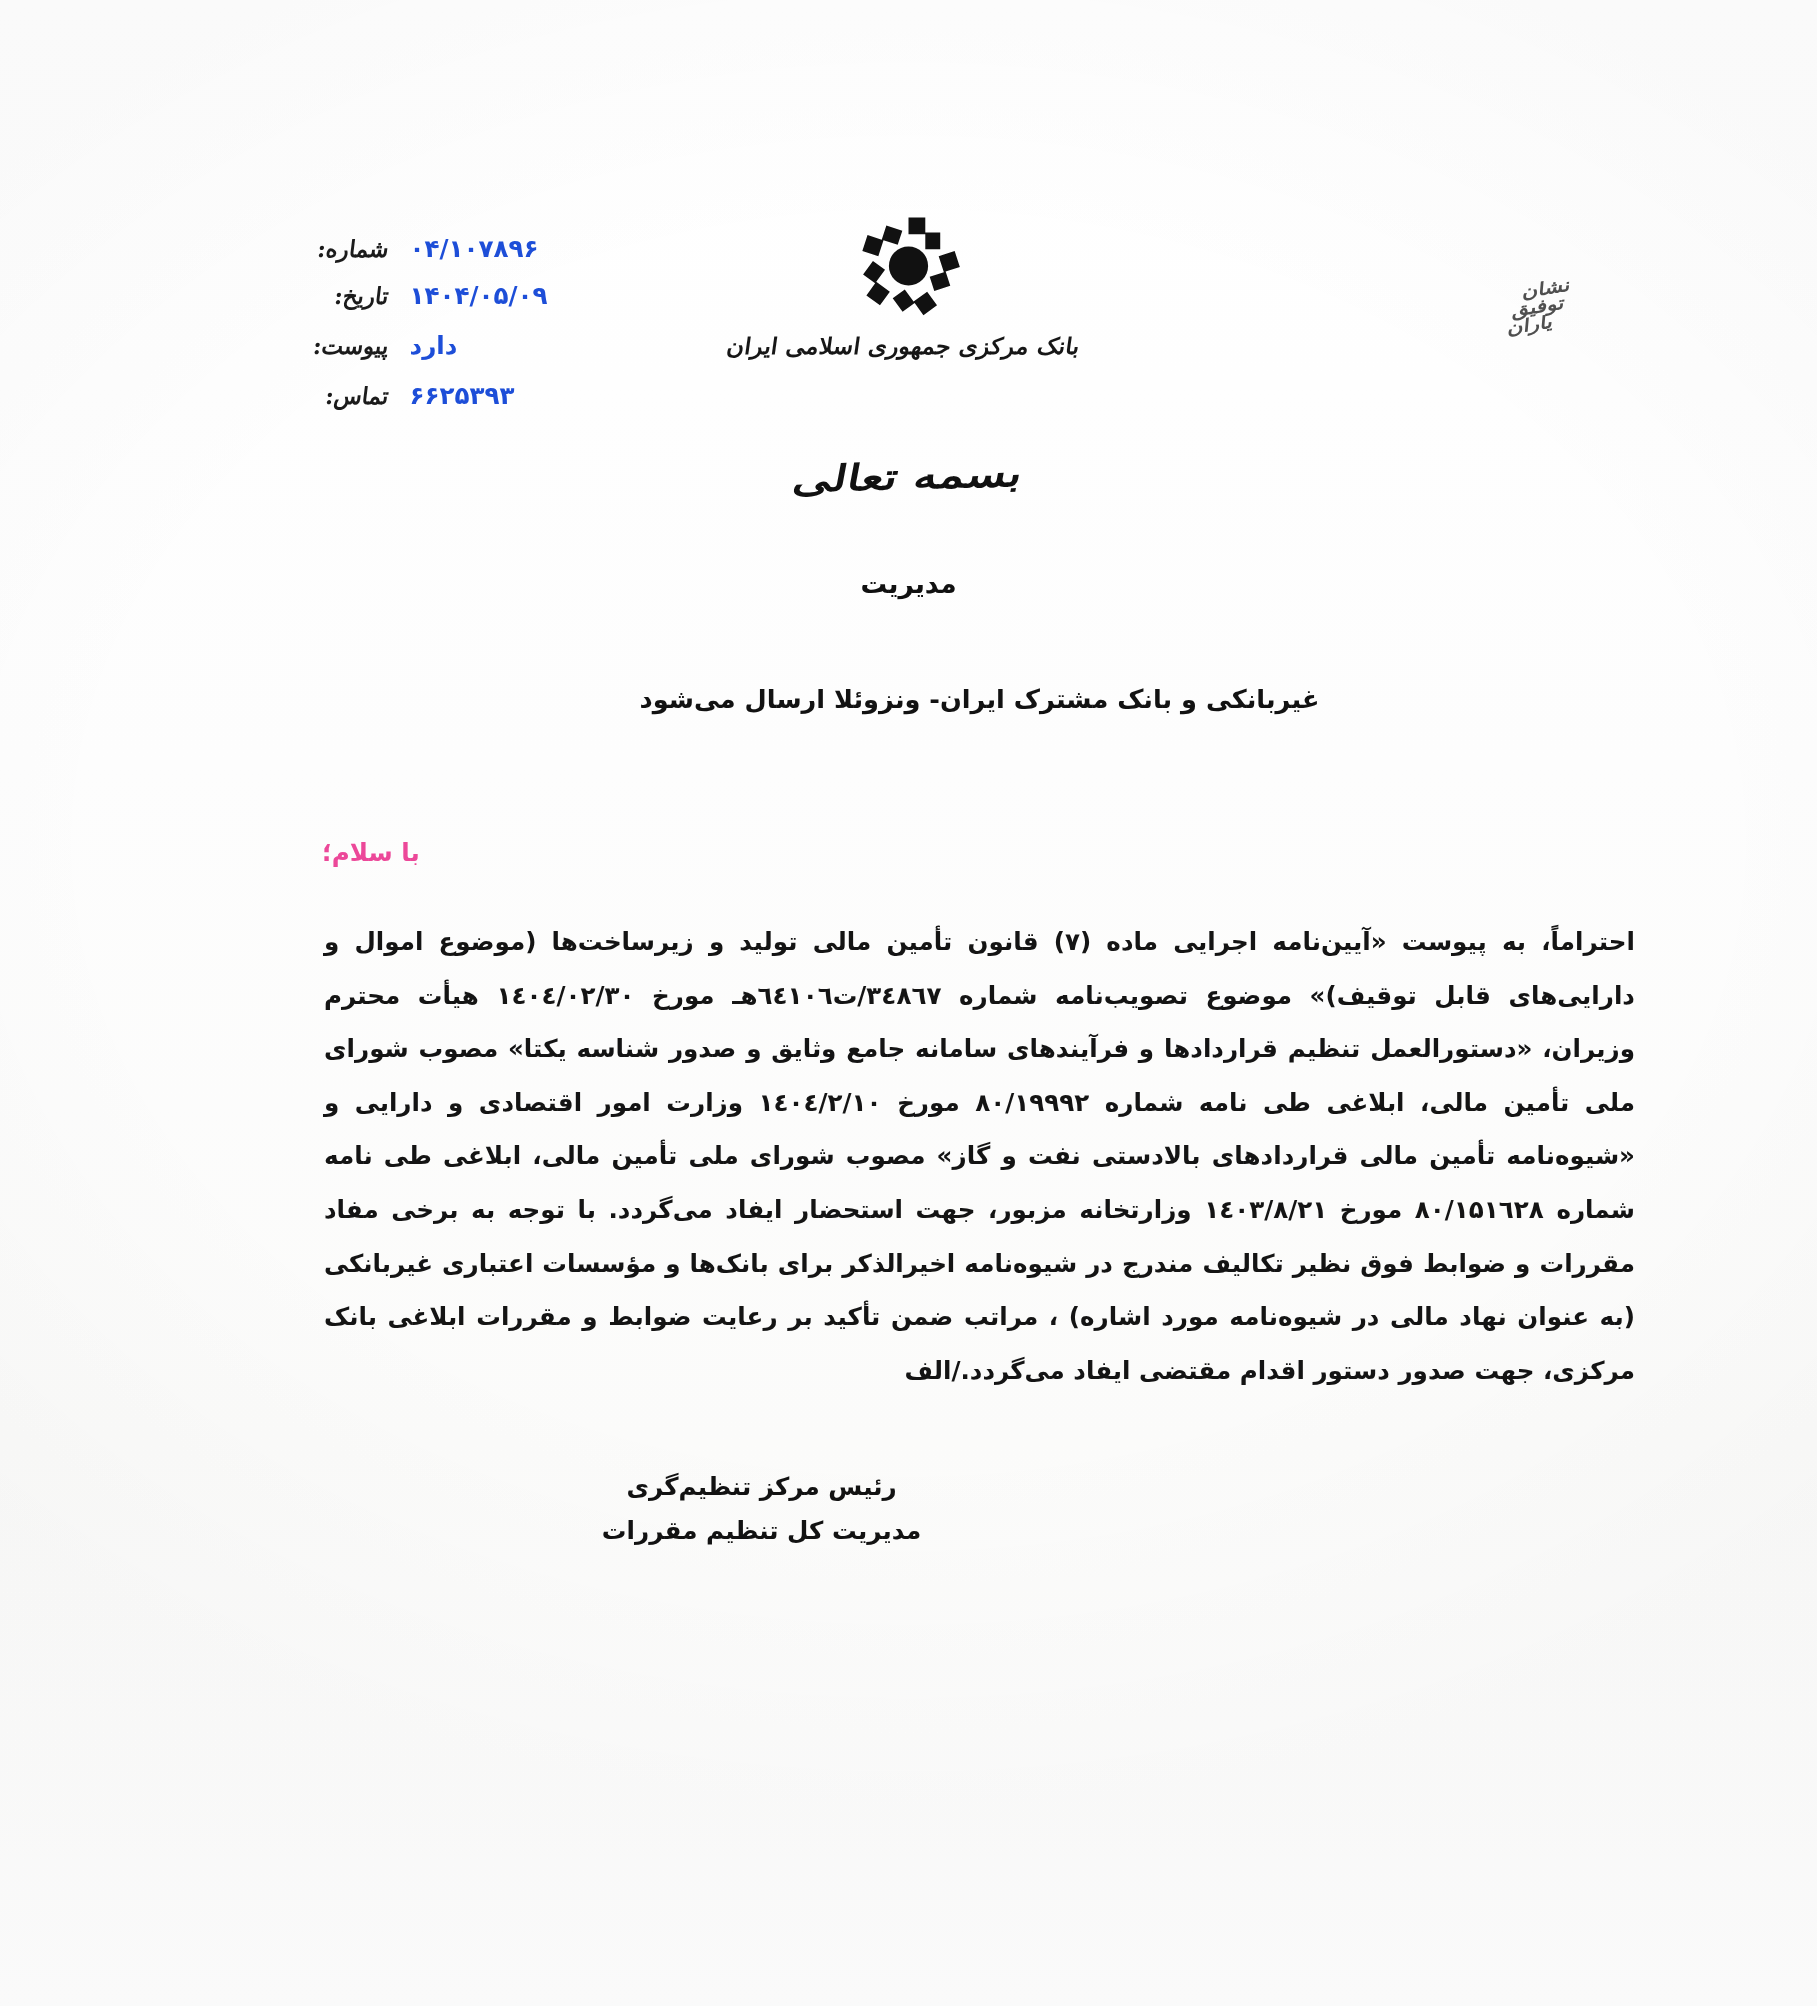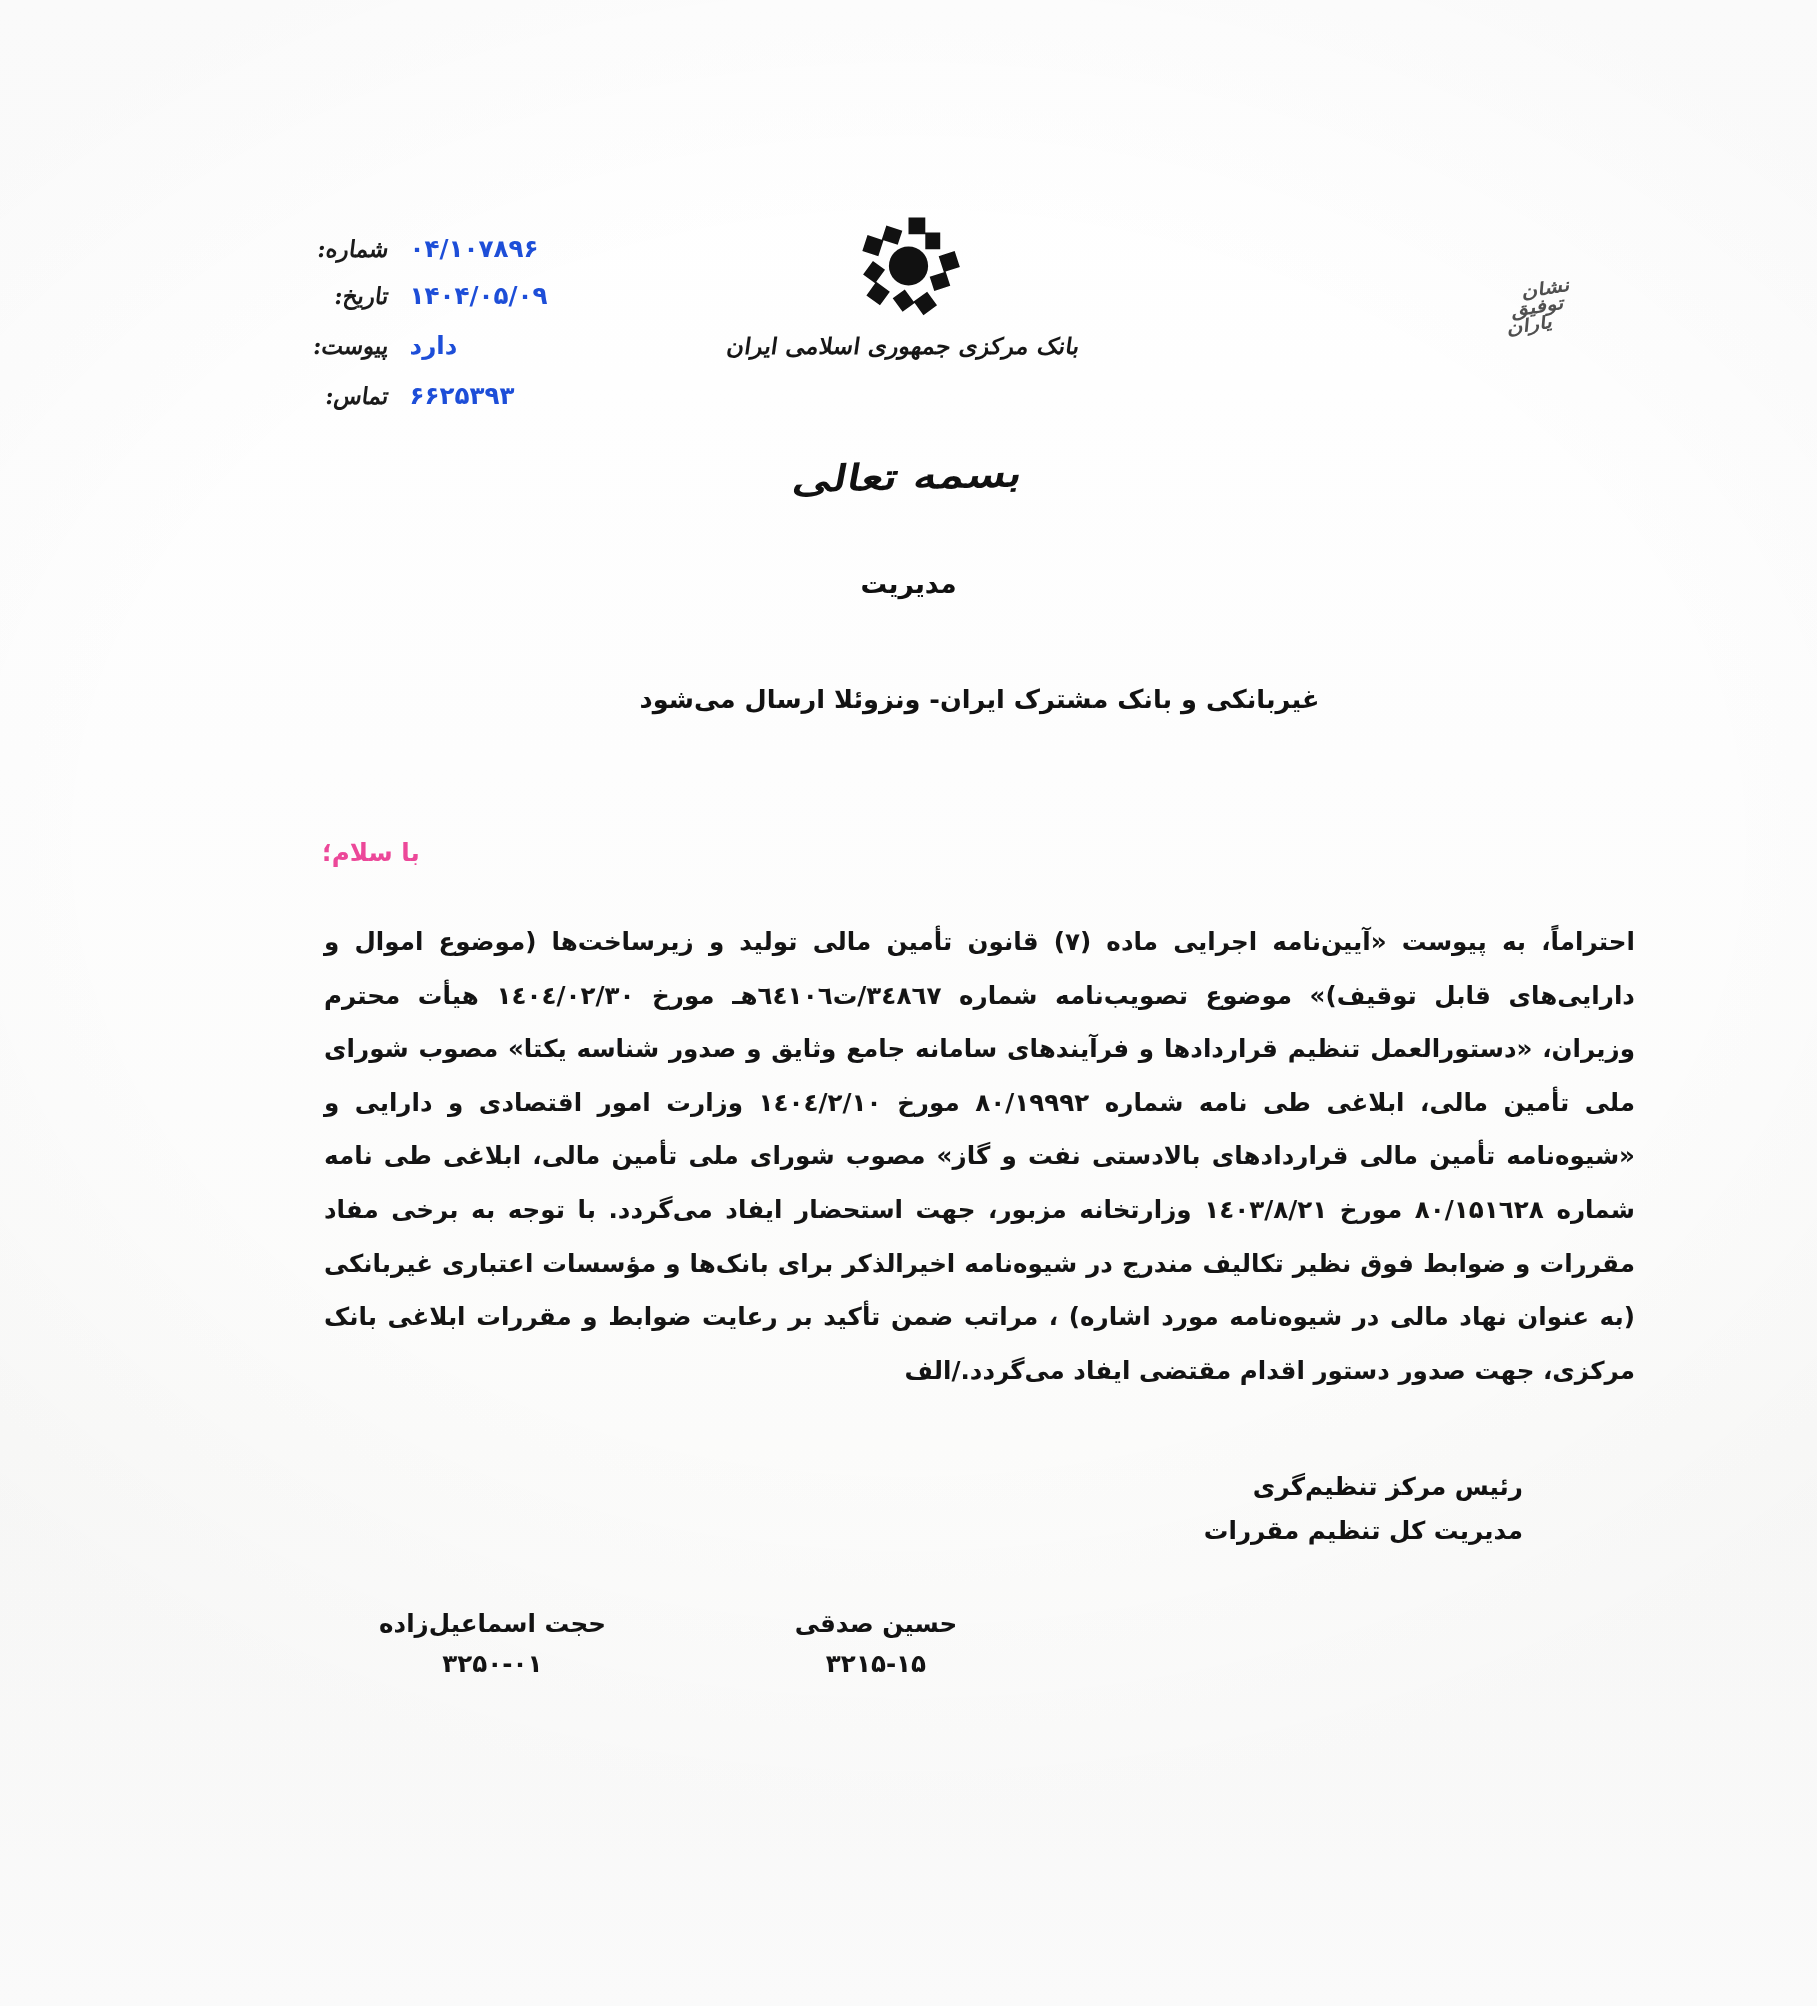--- a/index.html
+++ b/index.html
@@ -198,21 +198,21 @@
     text-justify: inter-word;
   }
   .body-text p { margin: 2px; }
 
   
   .signature {
     position: absolute;
     top: 1465px;
     left: 0;
     width: 1626px;
-    text-align: right;
+    text-align: center;
     padding-right: 103px;
     box-sizing: border-box;
   }
   .sig-line {
     font-size: 24.6px;
     font-weight: 700;
     line-height: 1.78;
     color: #121212;
   }
 
@@ -303,25 +303,15 @@
 
   <div class="body-text">
     <p>احتراماً، به پیوست «آیین‌نامه اجرایی ماده (۷) قانون تأمین مالی تولید و زیرساخت‌ها (موضوع اموال و دارایی‌های قابل توقیف)» موضوع تصویب‌نامه شماره ۳٤۸٦۷/ت٦٤۱۰٦هـ مورخ ۱٤۰٤/۰۲/۳۰ هیأت محترم وزیران، «دستورالعمل تنظیم قراردادها و فرآیندهای سامانه جامع وثایق و صدور شناسه یکتا» مصوب شورای ملی تأمین مالی، ابلاغی طی نامه شماره ۸۰/۱۹۹۹۲ مورخ ۱٤۰٤/۲/۱۰ وزارت امور اقتصادی و دارایی و «شیوه‌نامه تأمین مالی قراردادهای بالادستی نفت و گاز» مصوب شورای ملی تأمین مالی، ابلاغی طی نامه شماره ۸۰/۱۵۱٦۲۸ مورخ ۱٤۰۳/۸/۲۱ وزارتخانه مزبور، جهت استحضار ایفاد می‌گردد. با توجه به برخی مفاد مقررات و ضوابط فوق نظیر تکالیف مندرج در شیوه‌نامه اخیرالذکر برای بانک‌ها و مؤسسات اعتباری غیربانکی (به عنوان نهاد مالی در شیوه‌نامه مورد اشاره) ، مراتب ضمن تأکید بر رعایت ضوابط و مقررات ابلاغی بانک مرکزی، جهت صدور دستور اقدام مقتضی ایفاد می‌گردد./الف</p>
   </div>
 
   <div class="signature">
     <div class="sig-line">رئیس مرکز تنظیم‌گری</div>
     <div class="sig-line">مدیریت کل تنظیم مقررات</div>
   </div>
 
-  <div class="footer">
-    <div class="foot-col">
-      <div class="foot-name">حجت اسماعیل‌زاده</div>
-      <div class="foot-num">۳۲۵۰-۰۱</div>
-    </div>
-    <div class="foot-col">
-      <div class="foot-name">حسین صدقی</div>
-      <div class="foot-num">۳۲۱۵-۱۵</div>
-    </div>
-  </div>
 
 </div>
 
 
 </body></html>

